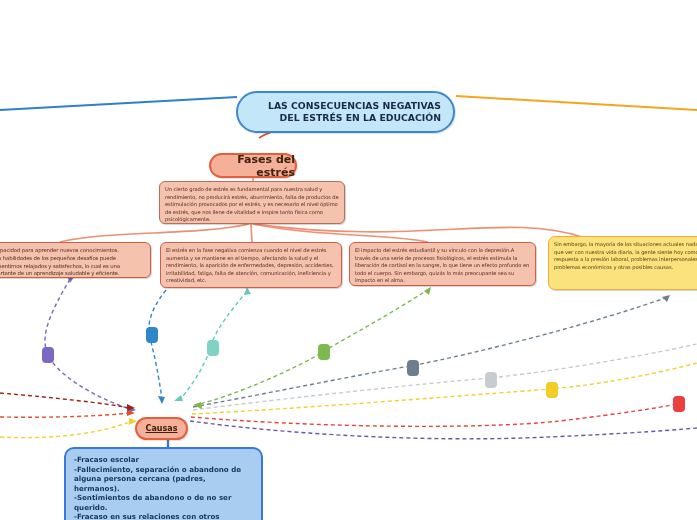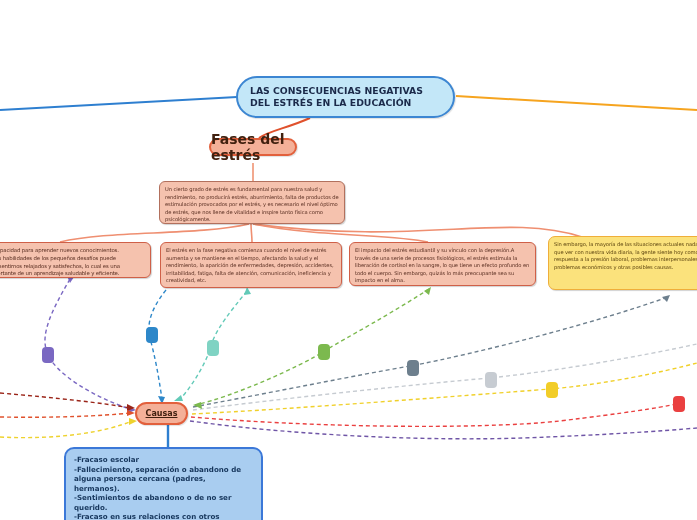--- a/index.html
+++ b/index.html
@@ -3,34 +3,34 @@
 <meta charset="utf-8">
 <style>
   html,body{margin:0;padding:0;}
   body{
     width:697px;height:520px;position:relative;overflow:hidden;background:#ffffff;
     font-family:"DejaVu Sans","Liberation Sans",sans-serif;
   }
   .abs{position:absolute;box-sizing:border-box;}
   #connector-layer{position:absolute;left:0;top:0;z-index:1;}
   .topic{
-    display:flex;align-items:center;justify-content:center;text-align:left;
-    font-weight:bold;z-index:2;
+    display:flex;align-items:center;justify-content:center;text-align:right;
+    font-weight:bold;z-index:2;margin-top:15px;
   }
   #central-topic{
     left:236px;top:76px;width:219px;height:42px;
     background:#c3e7f8;border:2px solid #3c86d2;border-radius:22px;
     font-size:9.3px;color:#1b2a4a;padding:2px 12px;line-height:1.3;
     box-shadow:1px 1px 1px rgba(0,0,0,0.12);
   }
   .pill{
     background:#f4b098;border:2px solid #e2603c;border-radius:13px;
     color:#40200f;box-shadow:1px 1px 1px rgba(0,0,0,0.12);
   }
-  #fases-topic{left:209px;top:138px;width:88px;height:18px;font-size:14px;}
+  #fases-topic{left:209px;top:138px;width:88px;height:25px;font-size:11px;}
   #causas-topic{left:135px;top:402px;width:53px;height:23px;font-size:8px;text-decoration:underline;}
   .pbox{
     z-index:2;font-size:5.2px;line-height:1.45;letter-spacing:-0.1px;color:#5a2f22;
     background:#f5c2ae;border:1px solid #b2705d;border-radius:6px;
     padding:4px 5px;overflow:hidden;box-shadow:1px 1px 1px rgba(0,0,0,0.18);
   }
   #intro-box{left:159px;top:181px;width:186px;height:43px;}
   #box-left{left:-12px;top:242px;width:163px;height:36px;border-color:#cf6048;white-space:pre;letter-spacing:-0.15px;font-size:5.4px;}
   #box-middle{left:160px;top:242px;width:182px;height:46px;border-color:#cf6048;}
   #box-right{left:349px;top:242px;width:187px;height:44px;border-color:#cf6048;}

